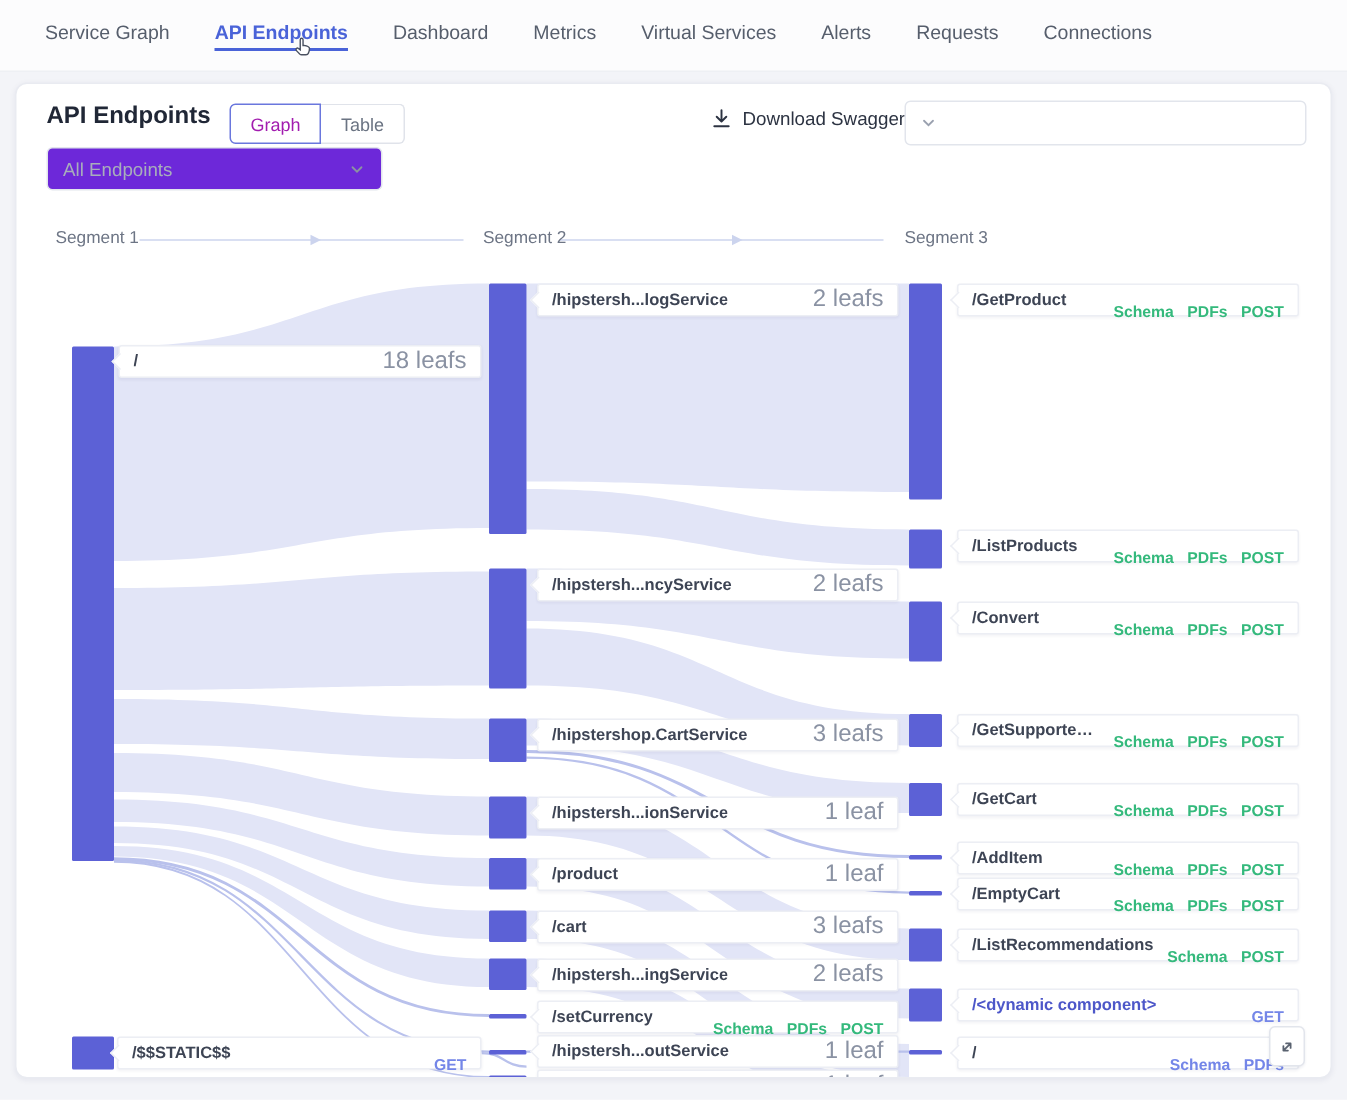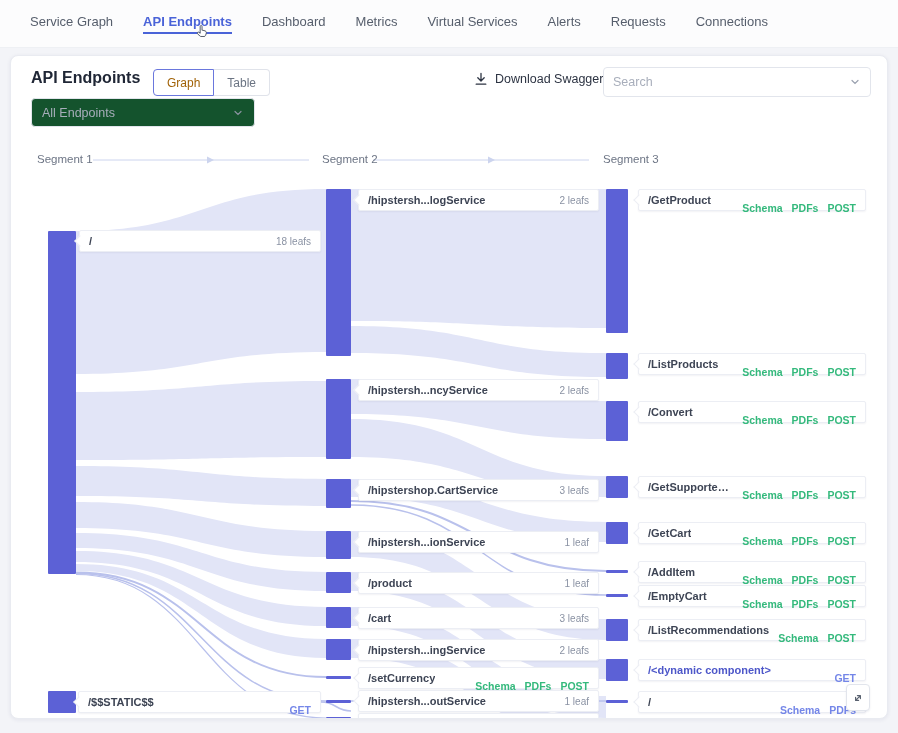--- a/index.html
+++ b/index.html
@@ -17,51 +17,51 @@
   
   .card { position:absolute; left:10px; top:55px; width:878px; height:664px;
     background:#fff; border:1px solid #e9ebf1; border-radius:8px;
     box-shadow:0 1px 4px rgba(25,35,80,.07); overflow:hidden; }
 
   .card-title { position:absolute; left:20px; top:13px; font-size:16px; font-weight:700; color:#202736; }
 
   .toggle { position:absolute; left:142px; top:13px; display:flex; height:27px; }
   .toggle button { height:27px; background:#fff; font-size:12px; cursor:pointer;
     font-family:inherit; padding:0 13px; }
-  .toggle .t-graph { border:1px solid #6a77dd; color:#a16207; border-radius:4px 0 0 4px; }
+  .toggle .t-graph { border:1px solid #6a77dd; color:#a21caf; border-radius:4px 0 0 4px; }
   .toggle .t-table { border:1px solid #e0e3ea; border-left:none; color:#6b7483; border-radius:0 4px 4px 0; }
 
   .download { position:absolute; left:463px; top:16px; display:flex; align-items:center; gap:7px;
     font-size:12.5px; color:#2c3342; cursor:pointer;justify-content:center; }
 
   .searchbox { position:absolute; left:592px; top:11px; width:268px; height:30px;
     border:1px solid #e2e5ec; border-radius:4px; display:flex; align-items:center;
     padding:0 9px; background:#fff; }
   .searchbox input { border:none; outline:none; flex:1; font-size:12.5px; color:#333; font-family:inherit; }
   .searchbox input::placeholder { color:#a8aebb; }
 
   .filter { position:absolute; left:20px; top:42px; width:224px; height:29px;
     border:1px solid #e2e5ec; border-radius:4px; display:flex; align-items:center;
     justify-content:space-between; padding:0 10px; font-size:12.5px; color:#a8aebb;
-    background:#14532d; cursor:pointer; }
+    background:#6d28d9; cursor:pointer; }
 
   
   .graph { position:absolute; inset:0; }
   .seg-label { position:absolute; font-size:11.5px; color:#6d7585; }
   .bar { position:absolute; background:#5c61d6; border-radius:1px; cursor:pointer; }
   .row { position:absolute; height:22px; background:#fff; border:1px solid #eceef4;
     border-radius:2px; box-shadow:0 1px 2px rgba(30,40,90,.06); display:flex;
     align-items:center; justify-content:space-between; padding:0 9px; cursor:pointer; }
   .row::before { content:''; position:absolute; left:-4px; top:50%; width:7px; height:7px;
     background:#fff; transform:translateY(-50%) rotate(45deg);
     border-left:1px solid #eceef4; border-bottom:1px solid #eceef4; }
   .lbl-path { font-size:11px; font-weight:700; color:#3d4454; white-space:nowrap;
     overflow:hidden; text-overflow:ellipsis; }
   .lbl-path.blue { color:#4d57c9; }
-  .lbl-badge { font-size:10px; color:#8a92a3; white-space:nowrap; margin-left:8px; }
+  .lbl-badge { font-size:16px; color:#8a92a3; white-space:nowrap; margin-left:8px; }
   .links { display:flex; gap:9px; margin-left:8px;margin-top:16px; }
   .links span { font-size:10.5px; font-weight:700; cursor:pointer; white-space:nowrap; }
   .links.green span { color:#34b97c; }
   .links.blue span { color:#7486e8; }
 
   .expand-btn { position:absolute; left:835px; top:628px; width:24px; height:27px;
     background:#fff; border:1px solid #e2e5ec; border-radius:4px; display:flex;
     align-items:center; justify-content:center; cursor:pointer;
     box-shadow:0 1px 2px rgba(30,40,90,.08); }
 
@@ -92,21 +92,20 @@
   </div>
 
   <div class="download">
     <svg width="14" height="14" viewBox="0 0 14 14">
       <path d="M7 1.5v7M3.8 5.8L7 9l3.2-3.2M2.2 12.2h9.6" stroke="#2c3342" stroke-width="1.3" fill="none" stroke-linecap="round" stroke-linejoin="round"></path>
     </svg>
     <span>Download Swagger</span>
   </div>
 
   <div class="searchbox">
-    <input type="text" placeholder="Search" style="">
     <svg width="12" height="12" viewBox="0 0 12 12">
       <path d="M3 4.5l3 3 3-3" stroke="#9aa1af" stroke-width="1.2" fill="none" stroke-linecap="round"></path>
     </svg>
   </div>
 
   <div class="filter">
     <span>All Endpoints</span>
     <svg width="12" height="12" viewBox="0 0 12 12">
       <path d="M3 4.5l3 3 3-3" stroke="#8b93a1" stroke-width="1.2" fill="none" stroke-linecap="round"></path>
     </svg>

